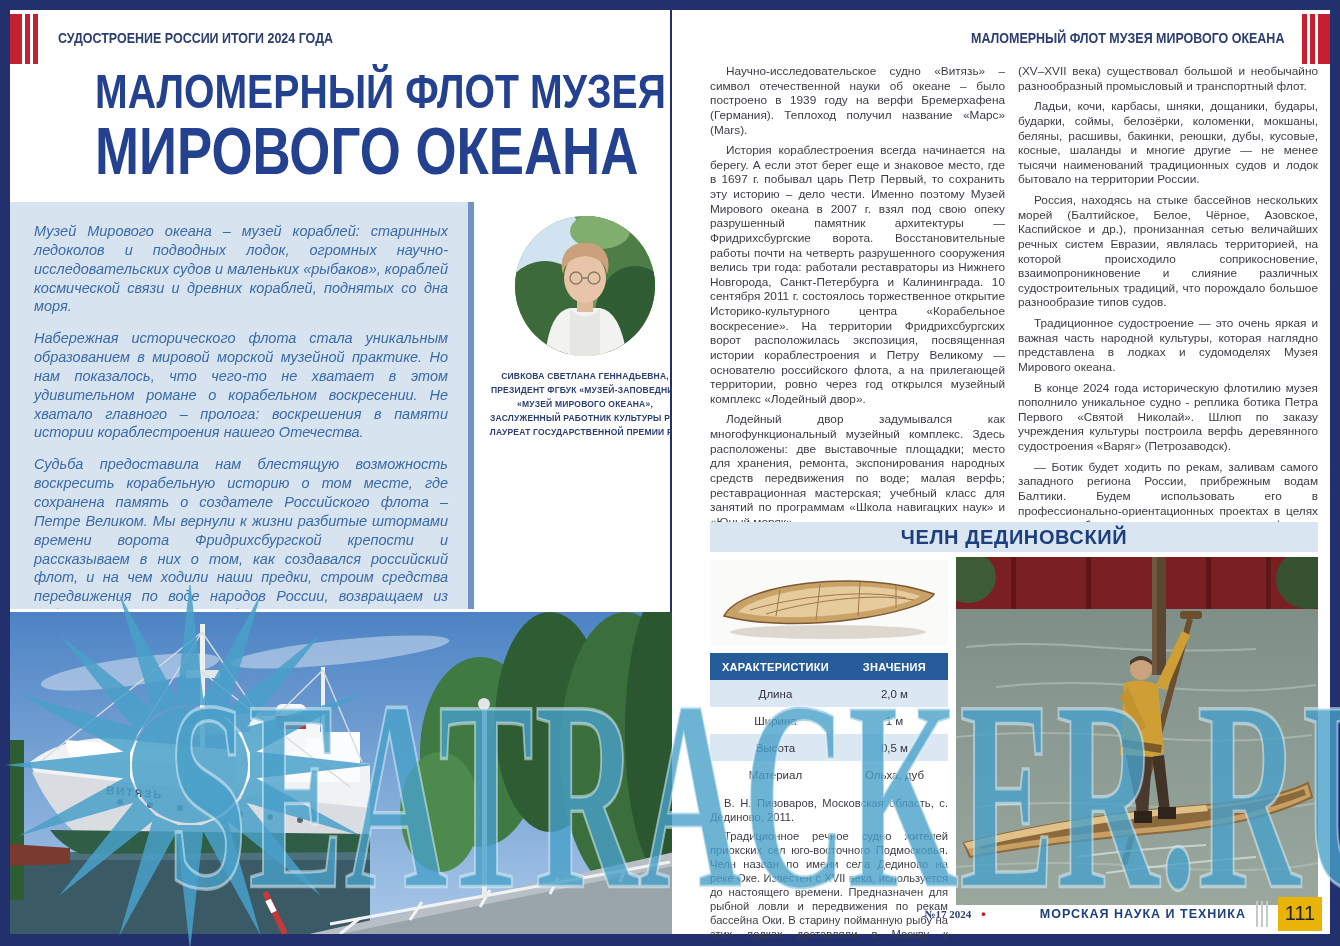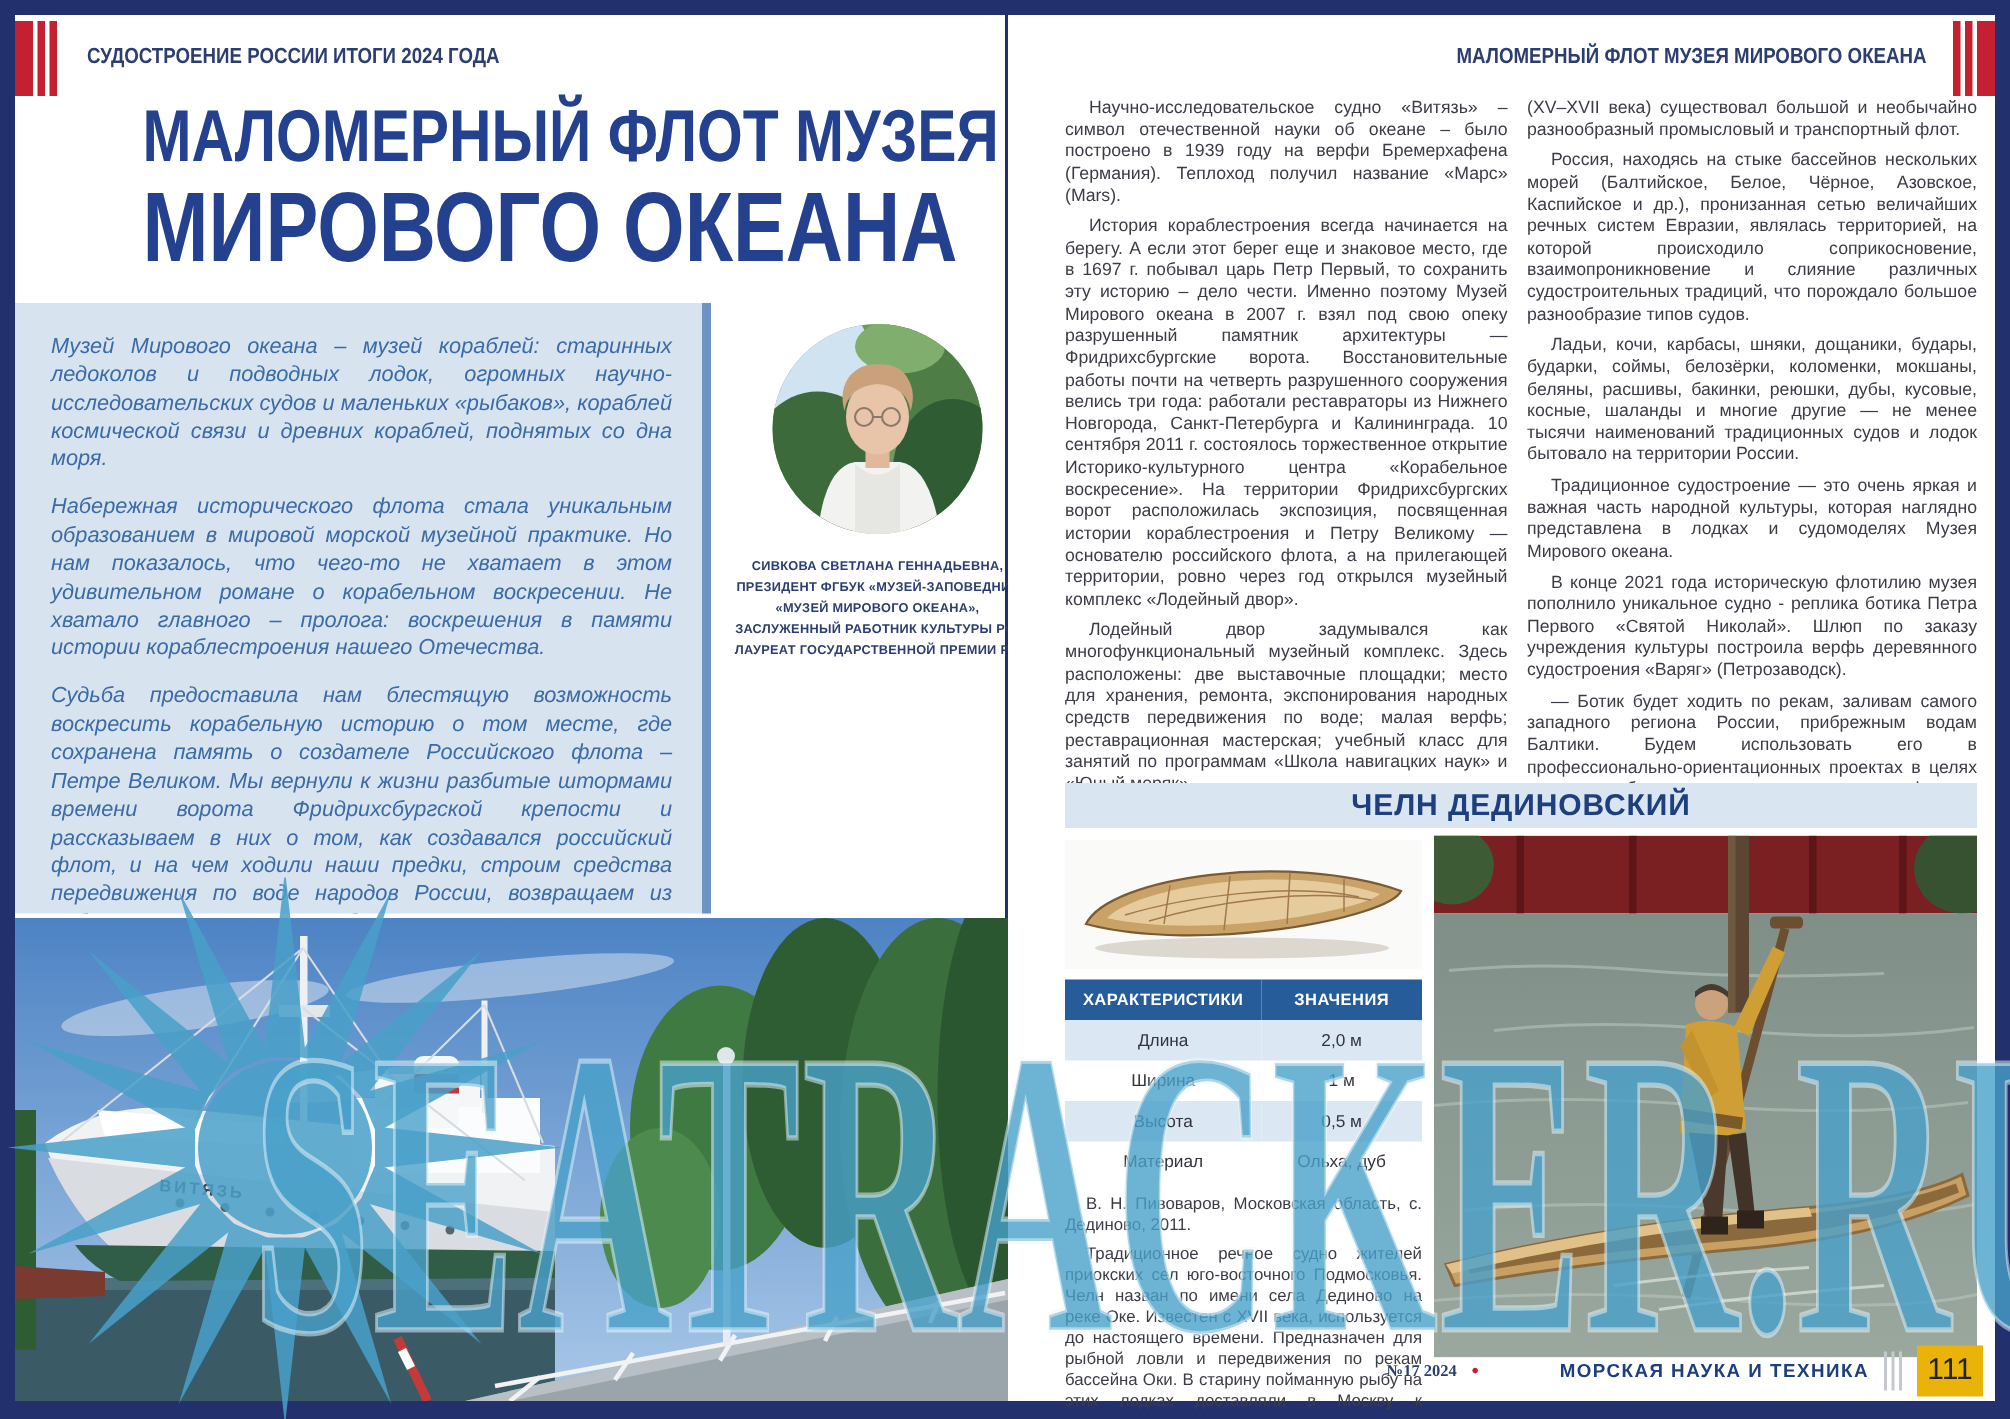--- a/index.html
+++ b/index.html
@@ -234,24 +234,24 @@
 
   <div class="cols">
     <div class="col col1">
       <p>Научно-исследовательское судно «Витязь» – символ отечественной науки об океане – было построено в 1939 году на верфи Бремерхафена (Германия). Теплоход получил название «Марс» (Mars).</p>
       <p>История кораблестроения всегда начинается на берегу. А если этот берег еще и знаковое место, где в 1697 г. побывал царь Петр Первый, то сохранить эту историю – дело чести. Именно поэтому Музей Мирового океана в 2007 г. взял под свою опеку разрушенный памятник архитектуры — Фридрихсбургские ворота. Восстановительные работы почти на четверть разрушенного сооружения велись три года: работали реставраторы из Нижнего Новгорода, Санкт-Петербурга и Калининграда. 10 сентября 2011 г. состоялось торжественное открытие Историко-культурного центра «Корабельное воскресение». На территории Фридрихсбургских ворот расположилась экспозиция, посвященная истории кораблестроения и Петру Великому — основателю российского флота, а на прилегающей территории, ровно через год открылся музейный комплекс «Лодейный двор».</p>
       <p>Лодейный двор задумывался как многофункциональный музейный комплекс. Здесь расположены: две выставочные площадки; место для хранения, ремонта, экспонирования народных средств передвижения по воде; малая верфь; реставрационная мастерская; учебный класс для занятий по программам «Школа навигацких наук» и «Юный моряк».</p>
 
     </div>
     <div class="col col2">
       <p class="noindent">(XV–XVII века) существовал большой и необычайно разнообразный промысловый и транспортный флот.</p>
+      <p>Ладьи, кочи, карбасы, шняки, дощаники, будары, бударки, соймы, белозёрки, коломенки, мокшаны, беляны, расшивы, бакинки, реюшки, дубы, кусовые, косные, шаланды и многие другие — не менее тысячи наименований традиционных судов и лодок бытовало на территории России.</p>
       <p>Россия, находясь на стыке бассейнов нескольких морей (Балтийское, Белое, Чёрное, Азовское, Каспийское и др.), пронизанная сетью величайших речных систем Евразии, являлась территорией, на которой происходило соприкосновение, взаимопроникновение и слияние различных судостроительных традиций, что порождало большое разнообразие типов судов.</p>
-      <p>Ладьи, кочи, карбасы, шняки, дощаники, будары, бударки, соймы, белозёрки, коломенки, мокшаны, беляны, расшивы, бакинки, реюшки, дубы, кусовые, косные, шаланды и многие другие — не менее тысячи наименований традиционных судов и лодок бытовало на территории России.</p>
       <p>Традиционное судостроение — это очень яркая и важная часть народной культуры, которая наглядно представлена в лодках и судомоделях Музея Мирового океана.</p>
-      <p>В конце 2021 года историческую флотилию музея пополнило уникальное судно - реплика ботика Петра Первого «Святой Николай». Шлюп по заказу учреждения культуры построила верфь деревянного судостроения «Варяг» (Петрозаводск).</p>
+      <p>В конце 2024 года историческую флотилию музея пополнило уникальное судно - реплика ботика Петра Первого «Святой Николай». Шлюп по заказу учреждения культуры построила верфь деревянного судостроения «Варяг» (Петрозаводск).</p>
       <p>— Ботик будет ходить по рекам, заливам самого западного региона России, прибрежным водам Балтики. Будем использовать его в профессионально-ориентационных проектах в целях воспитания будущих моряков, популяризации флота и морских профессий. Словом, делать все, как и завещал основатель флота Пётр Первый, — подчеркнул генеральный директор Музея Мирового океана Денис Миронюк.</p>
 
     </div>
   </div>
 
   <div class="band">
     <span>ЧЕЛН ДЕДИНОВСКИЙ</span>
   </div>
 
   <div class="subleft">

